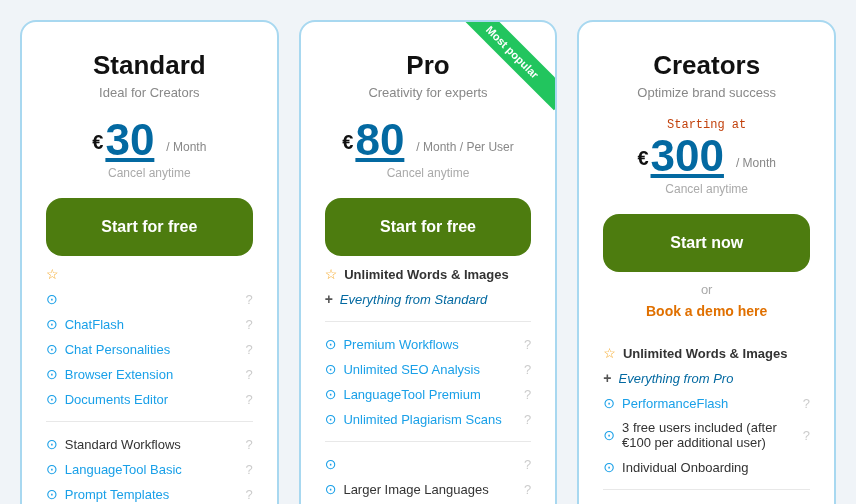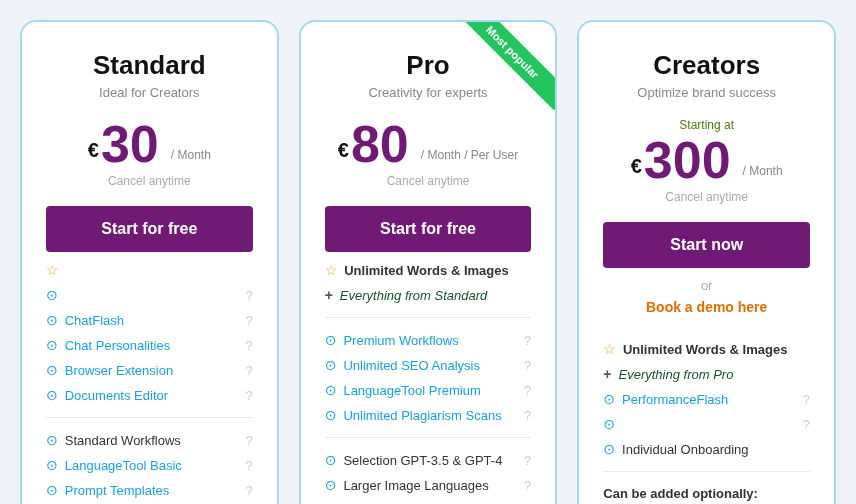--- a/index.html
+++ b/index.html
@@ -47,51 +47,53 @@
       margin-bottom: 4px;
     }
     .price-currency {
       font-size: 20px;
       font-weight: 600;
       color: #111;
       margin-bottom: 8px;
       margin-right: 2px;
     }
     .price-amount {
-      font-size: 52px;
-      font-weight: 700;
-      color: #701a75;
+      font-size: 44px;
+      font-weight: 700;
+      color: #0369a1;
       line-height: 1;
+      text-decoration: underline;
     }
     .price-period {
       font-size: 12px;
       color: #888;
       margin-left: 12px;
       margin-bottom: 8px;
     }
     .price-cancel {
       font-size: 12px;
       color: #aaa;
       text-align: center;
       margin-bottom: 18px;
     }
     .starting-at {
       font-size: 12px;
-      color: #4d7c0f;
+      color: #c2410c;
       text-align: center;
       margin-bottom: 2px;
+      font-family: Liberation Mono, monospace;
     }
     .btn-primary {
       display: block;
       width: 100%;
-      background: #701a75;
+      background: #4d7c0f;
       color: #fff;
       border: none;
-      border-radius: 4px;
-      padding: 14px;
+      border-radius: 16px;
+      padding: 20px;
       font-size: 16px;
       font-weight: 700;
       cursor: pointer;
       text-align: center;
       margin-bottom: 10px;
     }
     .or-text {
       text-align: center;
       font-size: 13px;
       color: #aaa;
@@ -134,21 +136,21 @@
       text-decoration: none;
     }
     .feature-item .help-icon {
       margin-left: auto;
       color: #ccc;
       font-size: 13px;
       cursor: pointer;
     }
     .feature-italic {
       font-style: italic;
-      color: #14532d;
+      color: #0369a1;
     }
     .badge-popular {
       position: absolute;
       top: 18px;
       right: -28px;
       background: #22c55e;
       color: #fff;
       font-size: 11px;
       font-weight: 700;
       padding: 6px 36px;
@@ -265,21 +267,20 @@
       <span class="help-icon">?</span>
     </li>
         <li class="feature-item">
       <span class="icon icon-check">⊙</span>
       <span><a class="link" href="#">Unlimited Plagiarism Scans</a></span>
       <span class="help-icon">?</span>
     </li>
         <hr class="divider">
         <li class="feature-item">
       <span class="icon icon-check">⊙</span>
-      <span>Selection GPT-3.5 &amp; GPT-4</span>
       <span class="help-icon">?</span>
     </li>
         <li class="feature-item">
       <span class="icon icon-check">⊙</span>
       <span>Larger Image Languages</span>
       <span class="help-icon">?</span>
     </li>
         <li class="feature-item">
       <span class="icon icon-check">⊙</span>
       <span>Work in Teams</span>
@@ -311,20 +312,21 @@
       <span><em class="feature-italic">Everything from Pro</em></span>
 
     </li>
         <li class="feature-item">
       <span class="icon icon-check">⊙</span>
       <span><a class="link" href="#">PerformanceFlash</a></span>
       <span class="help-icon">?</span>
     </li>
         <li class="feature-item">
       <span class="icon icon-check">⊙</span>
+      <span>3 free users included (after €100 per additional user)</span>
       <span class="help-icon">?</span>
     </li>
         <li class="feature-item">
       <span class="icon icon-check">⊙</span>
       <span>Individual Onboarding</span>
 
     </li>
         <hr class="divider">
         <li class="feature-item can-be-added">Can be added optionally:</li>
       </ul>

